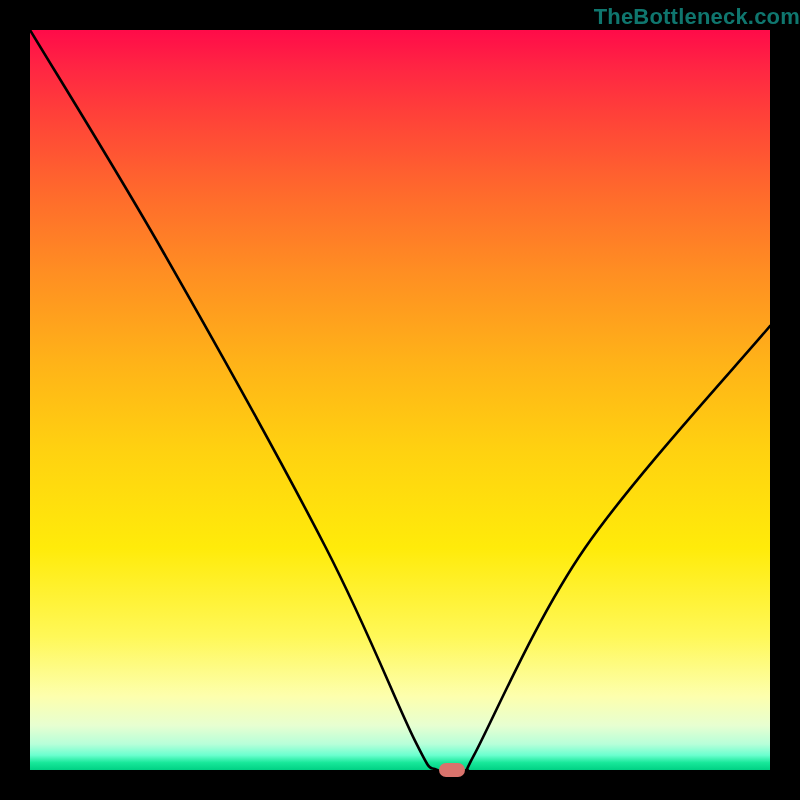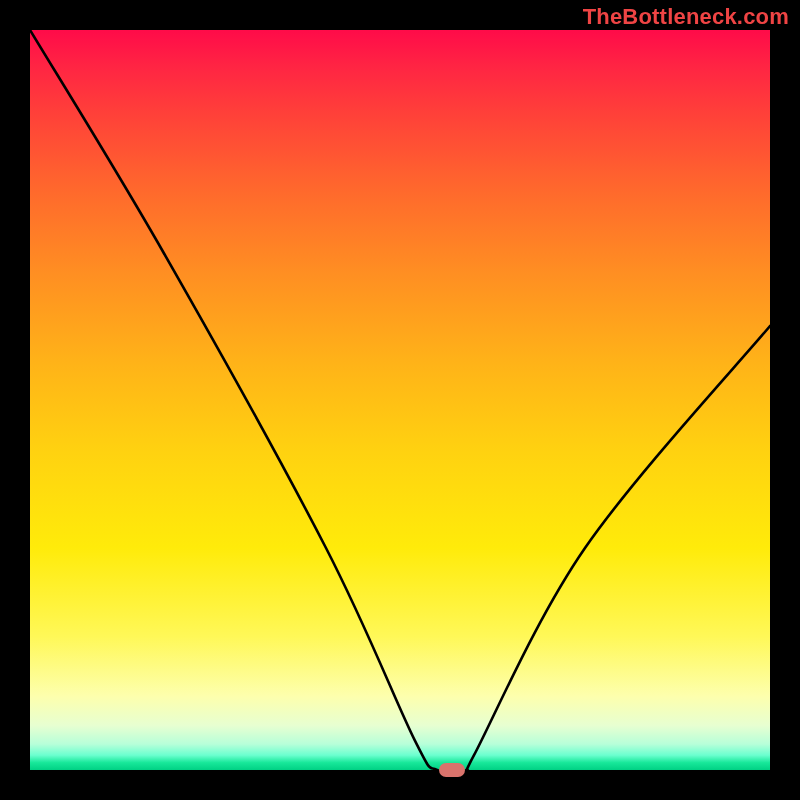--- a/index.html
+++ b/index.html
@@ -13,22 +13,22 @@
   }
   .frame {
     position: relative;
     width: 800px;
     height: 800px;
     background: #000;
   }
   .watermark {
     position: absolute;
     top: 4px;
-    right: 11px;
-    color: #ef4444;
+    right: 0;
+    color: #0f766e;
     font-size: 22px;
     font-weight: 600;
     letter-spacing: 0.2px;
     z-index: 10;
   }
   .plot {
     position: absolute;
     left: 30px;
     top: 30px;
     width: 740px;

